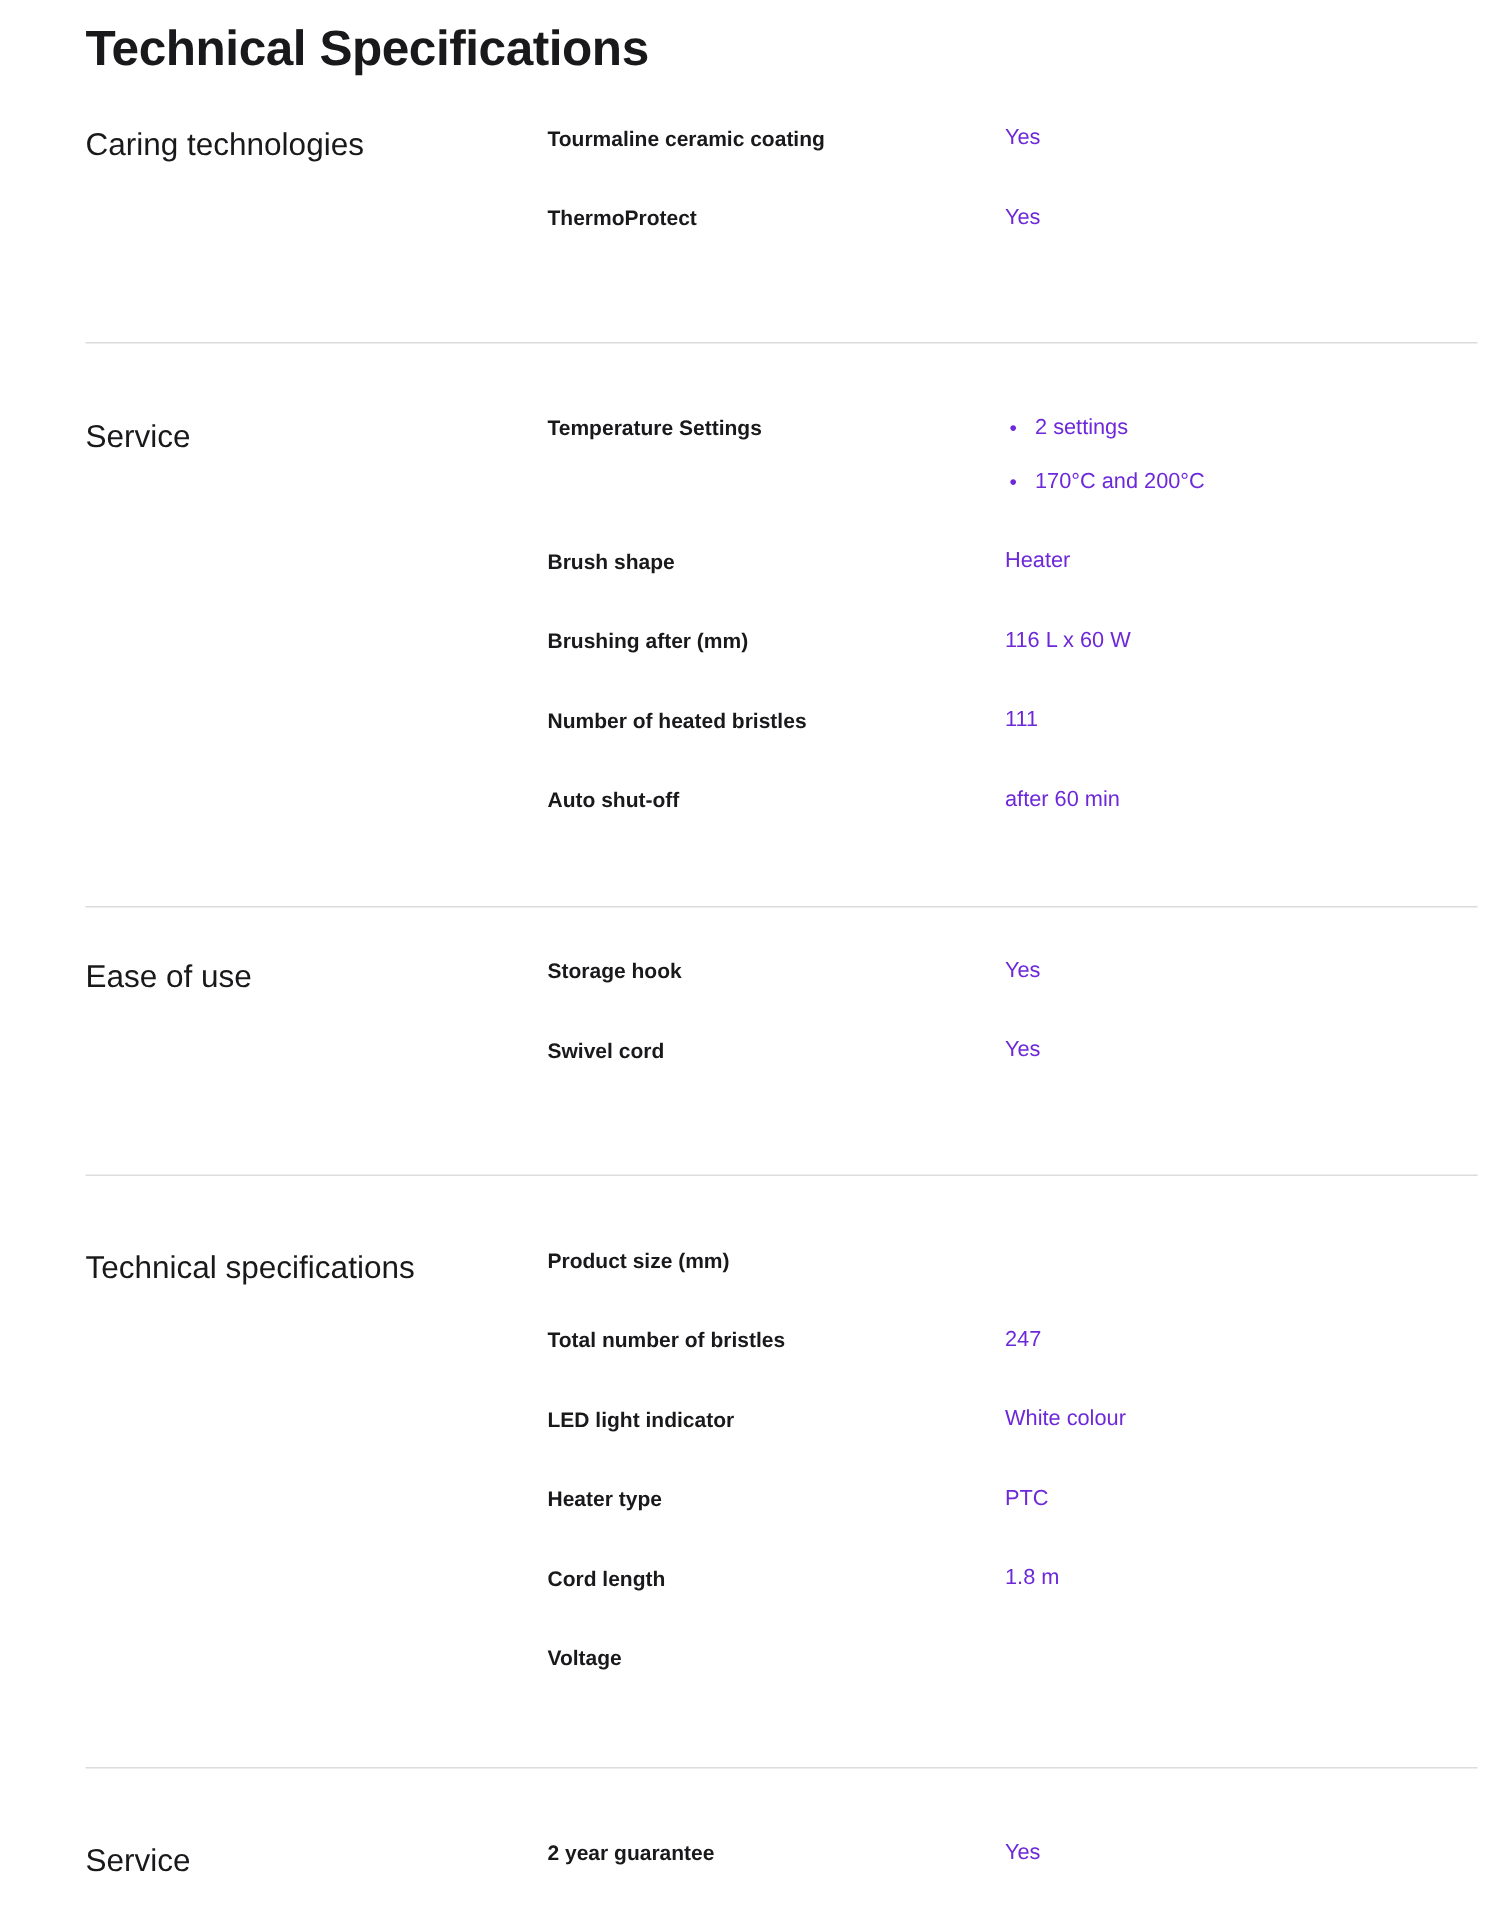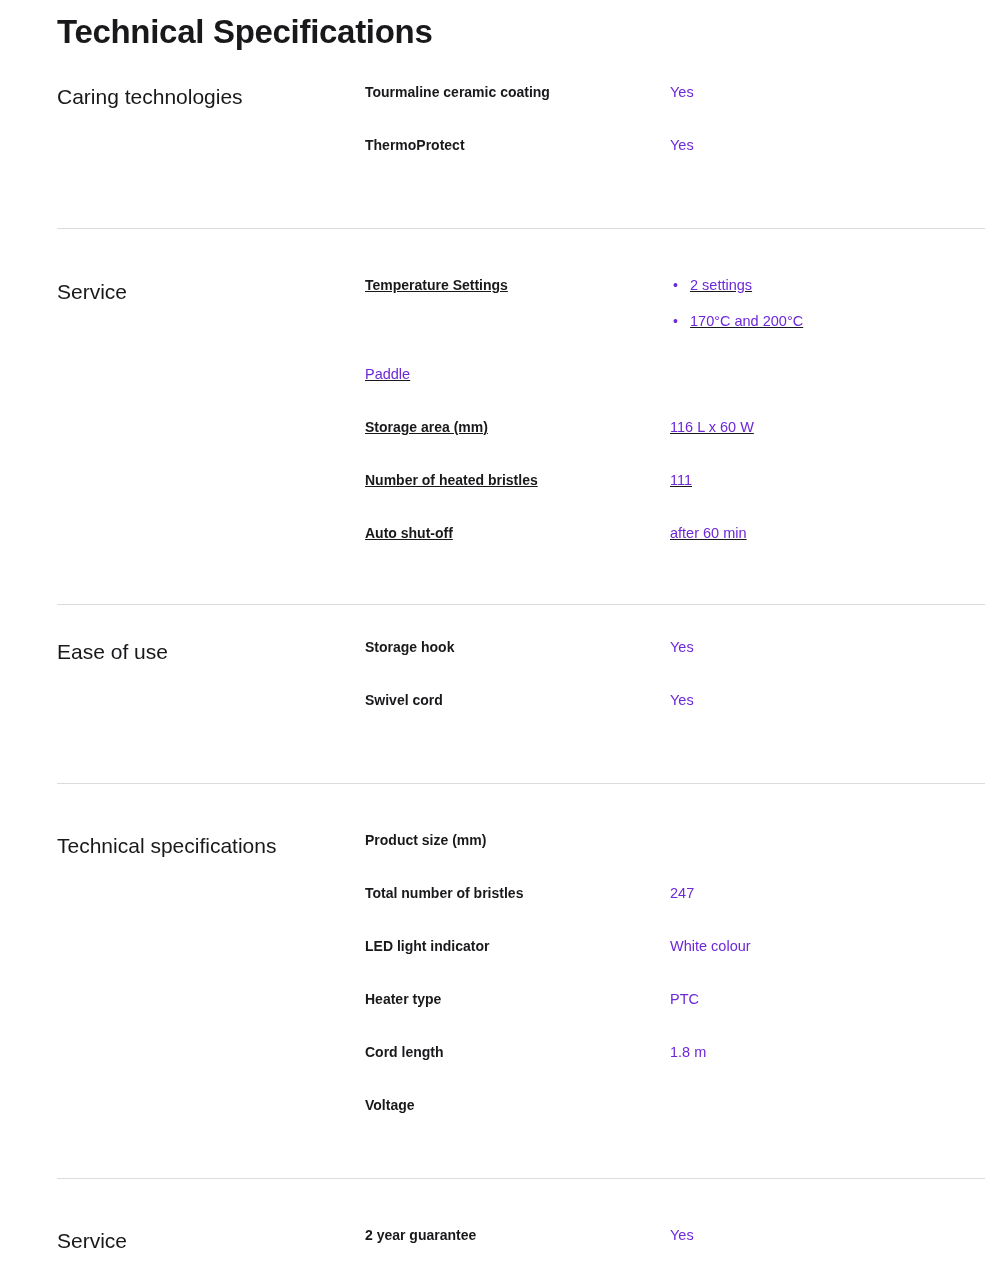--- a/index.html
+++ b/index.html
@@ -93,21 +93,21 @@
   }
   .divider {
     height: 1px;
     background: #dcdcdc;
     margin: 0 10px 0 57px;
   }
   
   .group-caring { margin-top: 26px; }
   .group-caring .spec-row { margin-bottom: 33px; }
   .group-features { margin-top: 46px; }
-  .group-features .spec-row { margin-bottom: 33px; text-decoration: underline; }
+  .group-features .spec-row { margin-bottom: 33px; }
   .group-ease { margin-top: 32px; }
   .group-ease .spec-row { margin-bottom: 33px; }
   .group-tech { margin-top: 46px; }
   .group-tech .spec-row { margin-bottom: 33px; }
   .group-service { margin-top: 46px; }
   .group-service .spec-row { margin-bottom: 33px; }
   .div-1 { margin-top: 40px; }
   .div-2 { margin-top: 28px; }
   .div-3 { margin-top: 40px; }
   .div-4 { margin-top: 30px; }
@@ -144,24 +144,25 @@
       <div class="spec-row">
         <div class="spec-label">Temperature Settings</div>
         <div class="spec-value">
           <ul>
             <li>2 settings</li>
             <li>170°C and 200°C</li>
           </ul>
         </div>
       </div>
       <div class="spec-row">
-        <div class="spec-value">Paddle</div>
-      </div>
-      <div class="spec-row">
-        <div class="spec-label">Storage area (mm)</div>
+        <div class="spec-label">Brush shape</div>
+        <div class="spec-value">Heater</div>
+      </div>
+      <div class="spec-row">
+        <div class="spec-label">Brushing after (mm)</div>
         <div class="spec-value">116 L x 60 W</div>
       </div>
       <div class="spec-row">
         <div class="spec-label">Number of heated bristles</div>
         <div class="spec-value">111</div>
       </div>
       <div class="spec-row">
         <div class="spec-label">Auto shut-off</div>
         <div class="spec-value">after 60 min</div>
       </div>

